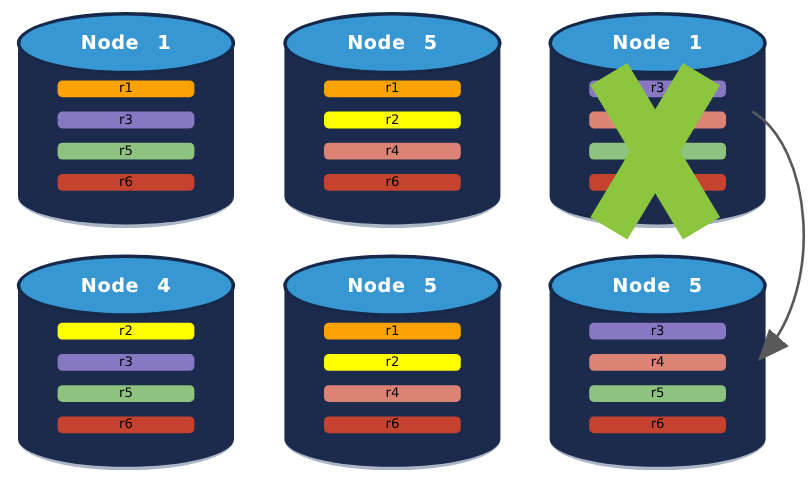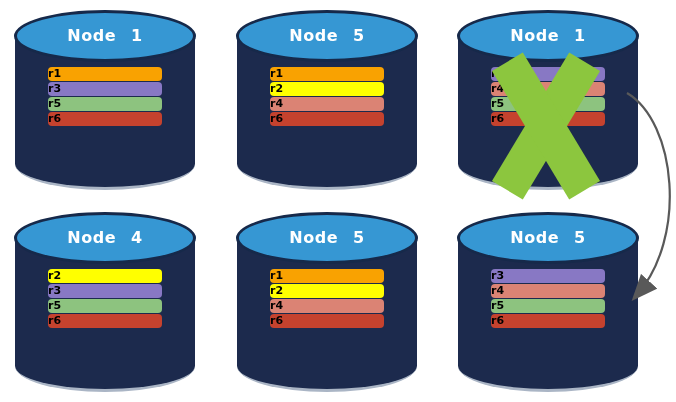--- a/index.html
+++ b/index.html
@@ -30,22 +30,22 @@
   }
   .node-title {
     color:#ffffff; font-weight:bold; font-size:16px;
     word-spacing:9px; letter-spacing:0.5px; margin-top:-2px;
   }
   .bars {
     position:absolute; left:50%; transform:translateX(-50%);
     top:57px; width:114px; z-index:3;
   }
   .bar {
-    height:14px; line-height:14px; border-radius:4px; margin-bottom:1px;
-    font-size:11px; font-weight:bold; color:#000;
+    height:14px; line-height:14px; border-radius:4px; margin-bottom:12px;
+    text-align:center; font-size:11px; font-weight:normal; color:#000;
   }
   .x-overlay {
     position:absolute; left:22px; top:42px; width:134px; height:148px;
     z-index:5; overflow:visible; pointer-events:none;
   }
   .arrow-svg {
     position:absolute; left:0; top:0; width:676px; height:402px;
     z-index:4; pointer-events:none;
   }
 </style>

